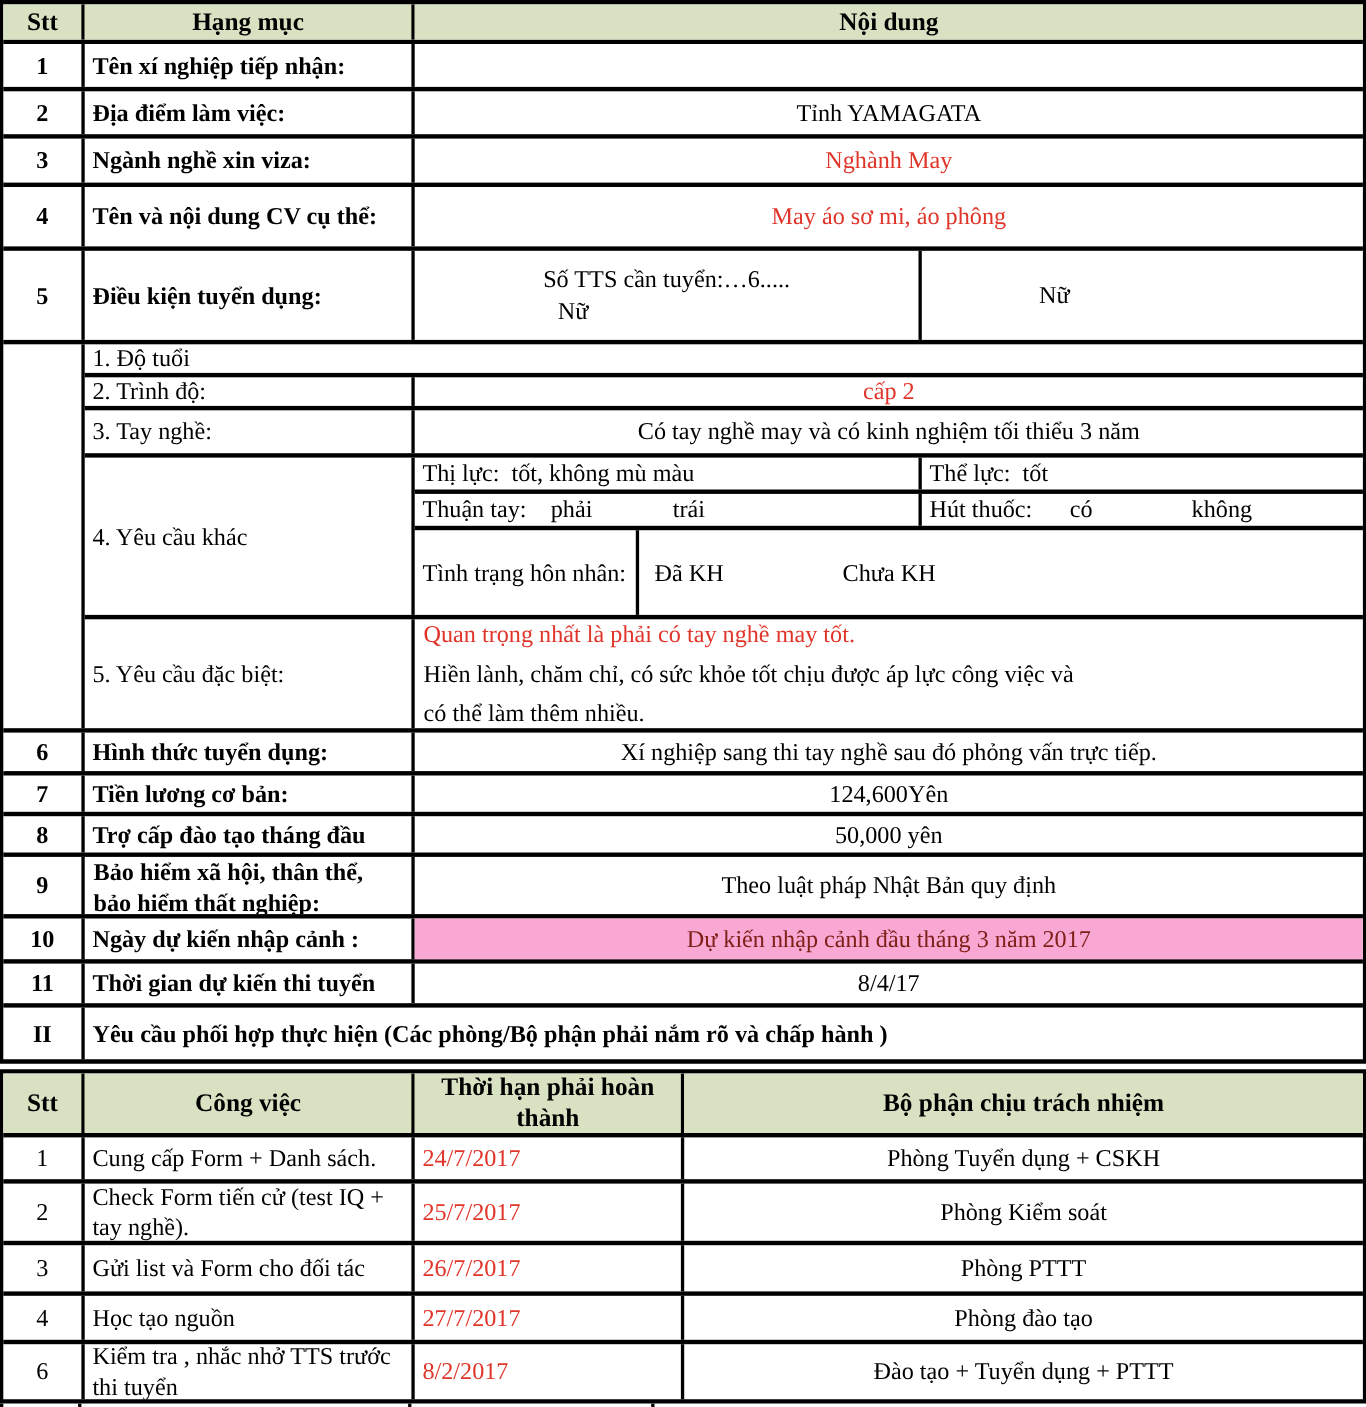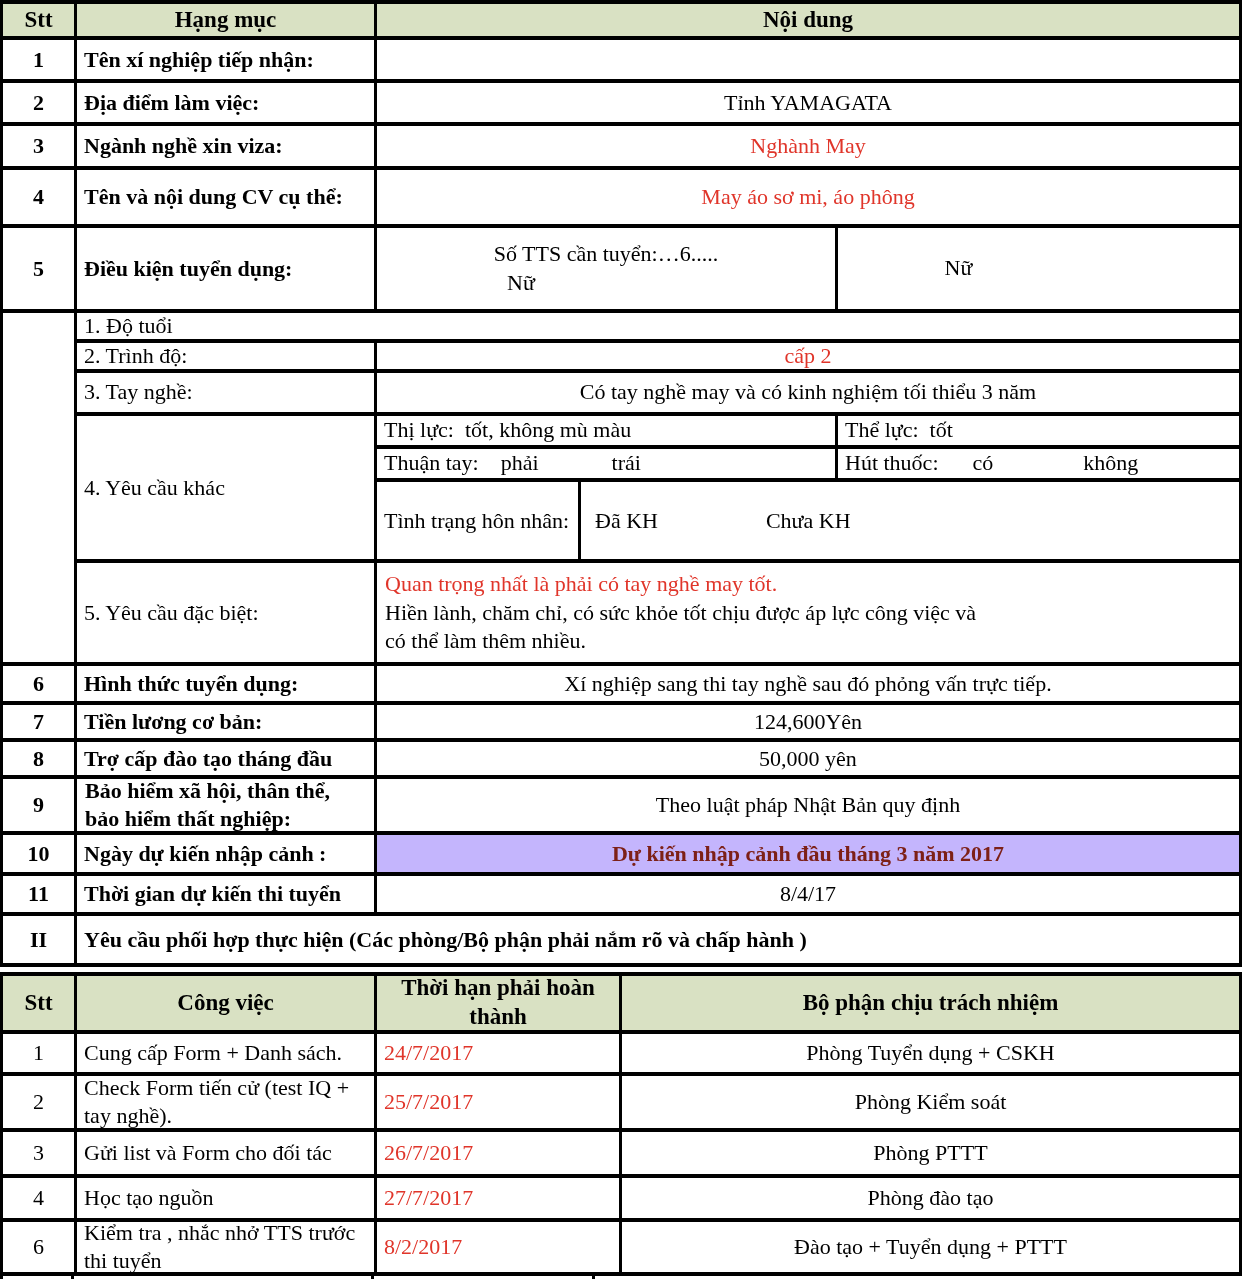--- a/index.html
+++ b/index.html
@@ -29,25 +29,25 @@
   .c2  { width: 300px; flex: none; }
   .c3  { flex: 1 1 auto; }
   .c3a { width: 461px; flex: none; }
   .cmar{ width: 204px; flex: none; }
   .c4a { width: 245px; flex: none; }
 
   .center { justify-content: center; text-align: center; }
   .left   { justify-content: flex-start; padding-left: 7px; }
   .pl8    { padding-left: 8px; }
   .col      { flex-direction: column; justify-content: center; align-items: center; text-align: center; }
-  .col-left { flex-direction: column; justify-content: center; align-items: flex-start; }
+  .col-left { flex-direction: column; justify-content: space-between; align-items: flex-start; }
   .bold { font-weight: bold; }
   .red  { color: #e0352a; }
   .darkred { color: #7d2017; }
-  .yellow { background: #c4b5fd; font-weight: bold; }
+  .yellow { background: #f9a8d4; }
   .hdr { background: #d9e1c3; font-weight: bold; font-size: 23px; justify-content: center; text-align: center; line-height: 1.25; }
   .lh { line-height: 1.28; }
 
   .gap { height: 5px; }
   .stub { display: flex; height: 7px; border-left: 3px solid #000; }
   .stub > div { border-right: 3px solid #000; }
 </style>
 </head>
 <body>
 

